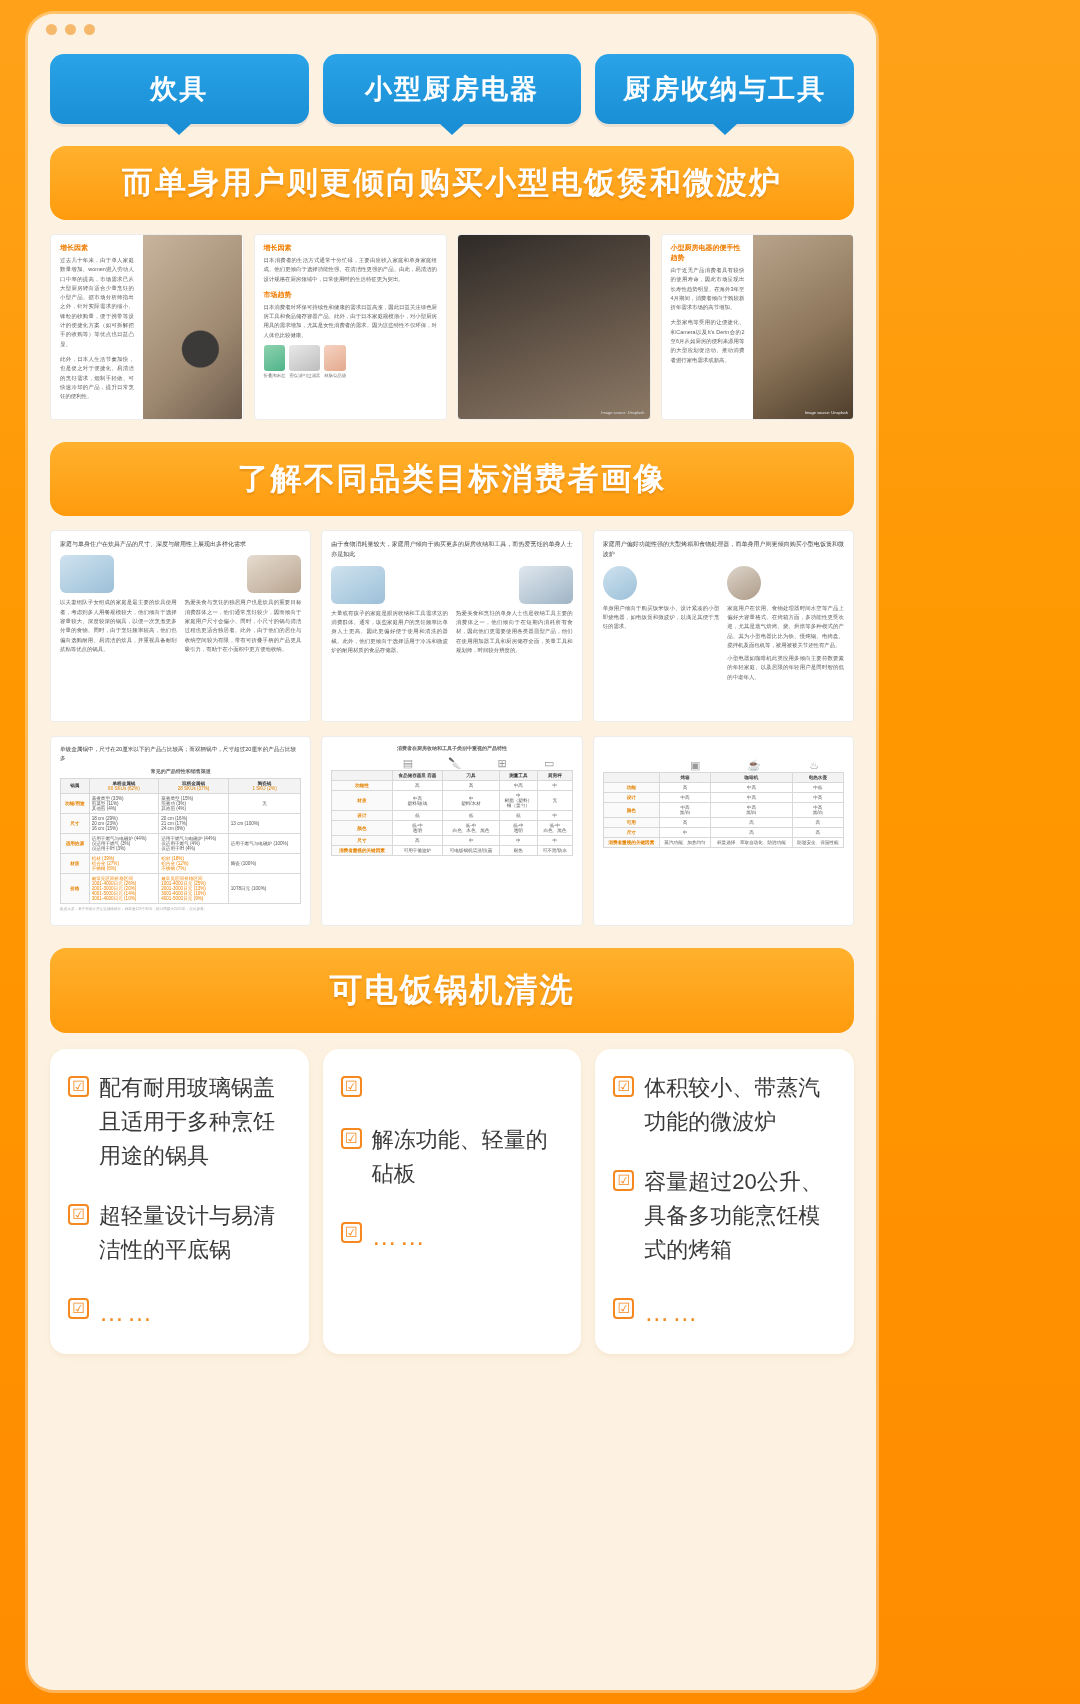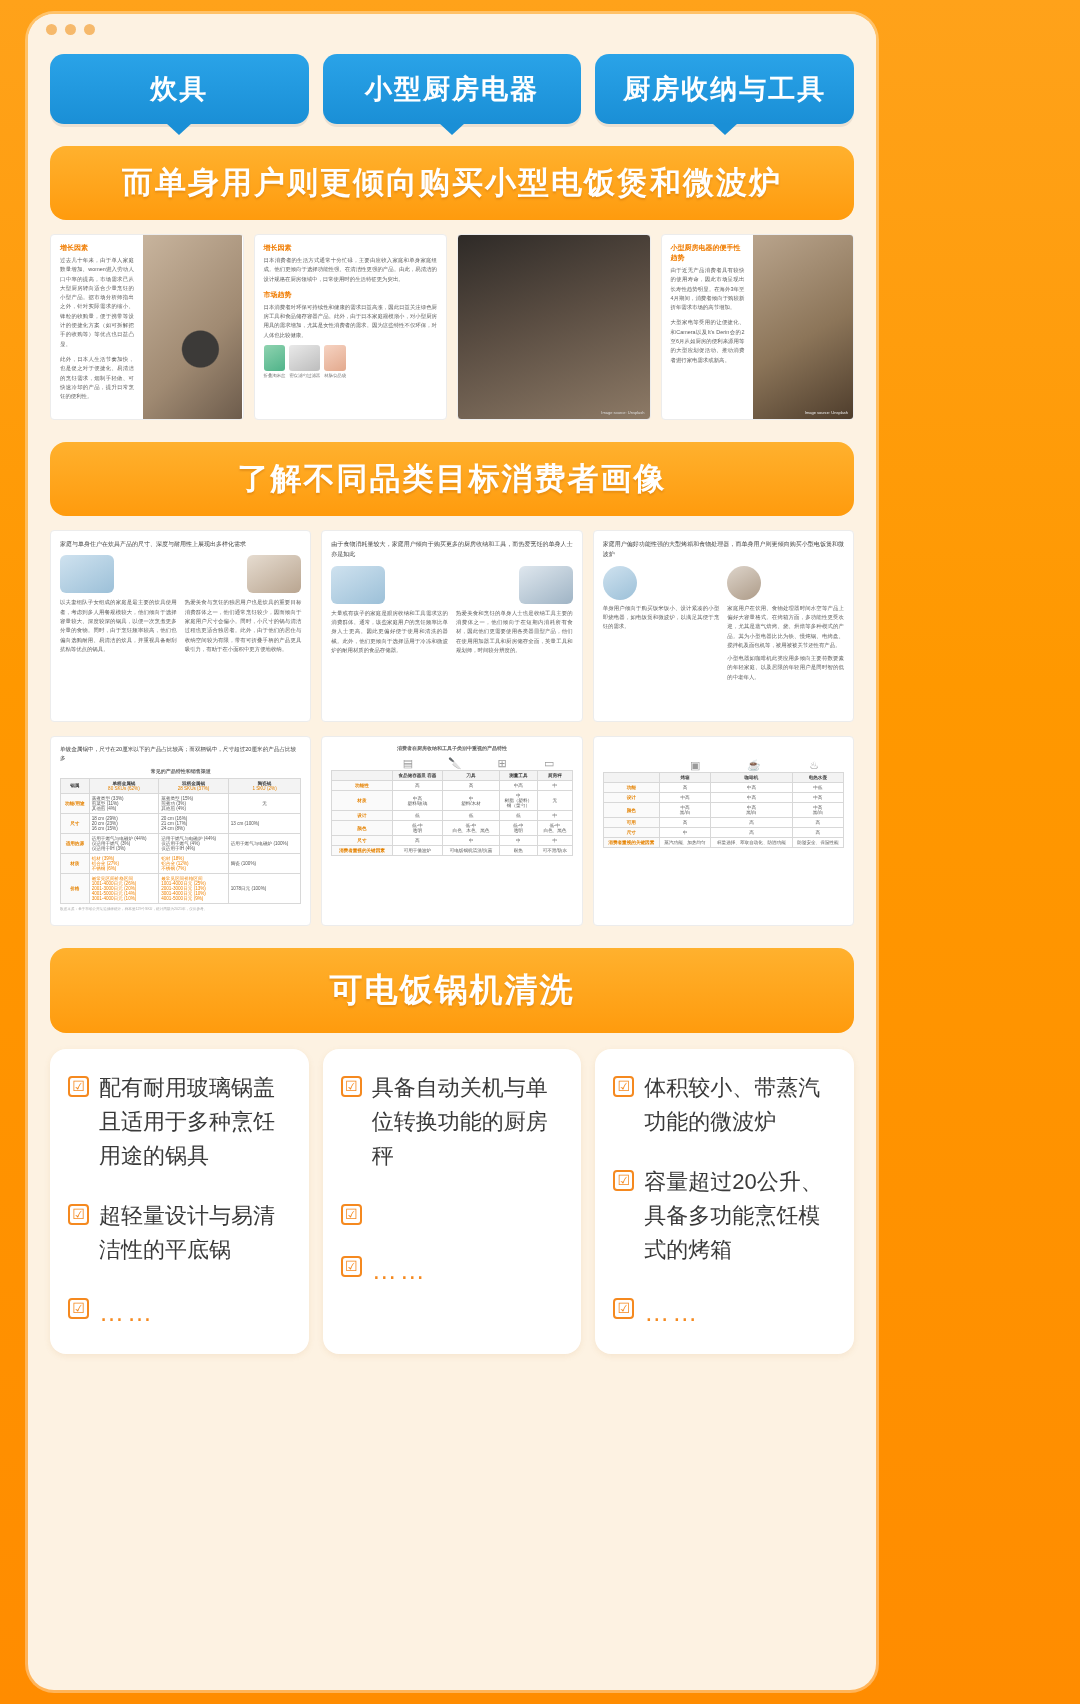--- a/index.html
+++ b/index.html
@@ -464,24 +464,24 @@
         </div>
         <div class="item">
           <div class="chk">☑</div>
           <div class="item-text dots">……</div>
         </div>
       </div>
 
       <div class="card">
         <div class="item">
           <div class="chk">☑</div>
-          <div class="item-text">具备自动关机与单位转换功能的厨房秤</div>
-        </div>
-        <div class="item">
-          <div class="chk">☑</div>
+        </div>
+        <div class="item">
+          <div class="chk">☑</div>
+          <div class="item-text">解冻功能、轻量的砧板</div>
         </div>
         <div class="item">
           <div class="chk">☑</div>
           <div class="item-text dots">……</div>
         </div>
       </div>
 
       <div class="card">
         <div class="item">
           <div class="chk">☑</div>

